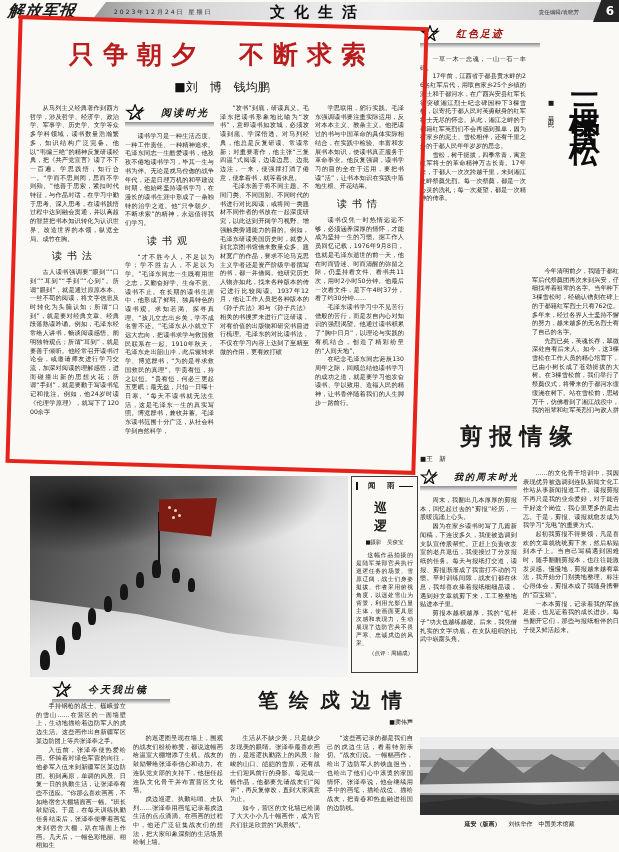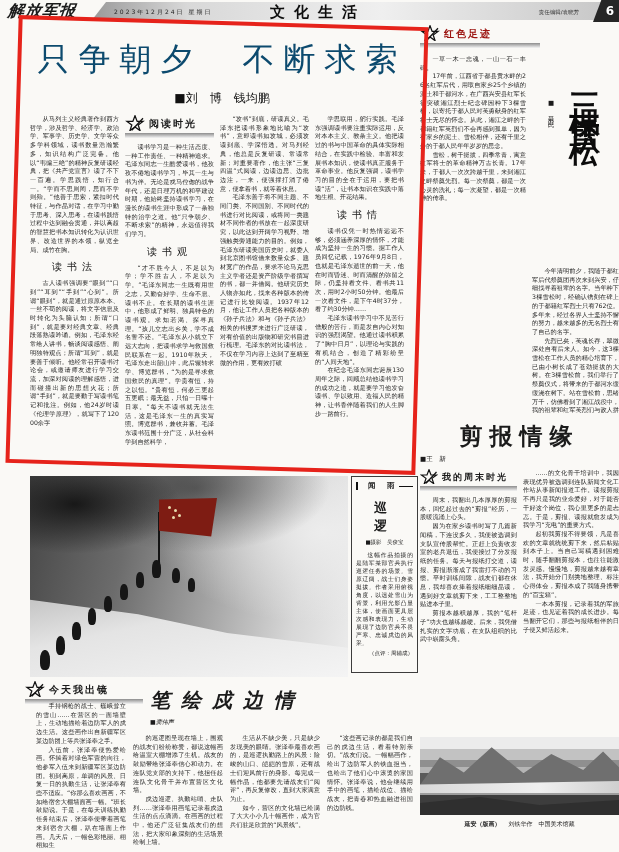--- a/index.html
+++ b/index.html
@@ -20,28 +20,28 @@
         clip-path:polygon(32% 0,100% 0,100% 100%,0 100%);color:#fff;font-weight:bold;
         font-size:12px;text-align:right;line-height:22px;padding-right:5px;box-sizing:border-box;}
   
   .redbox{position:absolute;left:12px;top:21px;width:402px;height:440px;
         border:4px solid #e6231b;transform:rotate(1.7deg);z-index:9;pointer-events:none;}
   
   .bt p{margin:0;text-indent:2em;font-size:6.2px;line-height:8.7px;text-align:justify;
         word-break:break-all;color:#1f1f1f;}
   .subhead{margin:6px 0 5px;text-align:center;font-family:"Liberation Serif",serif;
         font-weight:normal;font-size:10px;letter-spacing:5px;}
-  .badge{display:flex;align-items:flex-end;gap:4px;}
+  .badge{display:flex;align-items:flex-end;gap:16px;font-style:italic;}
   .badge .label{font-weight:bold;font-size:10px;letter-spacing:2px;white-space:nowrap;}
   .badge svg{flex:none;}
   .badge-rule{height:5px;background:linear-gradient(180deg,#8d8d8d,#f4f4f4);margin-top:2px;}
   
   .main{position:absolute;left:30px;top:25px;width:384px;}
   .main h1{margin:13px 0 0;text-align:center;font-family:"Liberation Serif",serif;
-        font-weight:normal;font-size:32px;letter-spacing:9px;color:#0c4a6e;}
+        font-weight:bold;font-size:25px;letter-spacing:9px;color:#b91c1c;}
   .main .sub{margin-top:9px;text-align:center;font-family:"Liberation Serif",serif;
         font-style:italic;font-size:8.5px;letter-spacing:2px;color:#222;}
   .main .byl{margin-top:8px;text-align:center;font-size:12px;color:#111;}
   .cols{display:flex;gap:6px;margin-top:8px;}
   .col{width:89px;height:350px;overflow:hidden;}
   
   .photo{position:absolute;left:30px;top:476px;width:318px;height:201px;overflow:hidden;
      background:
        radial-gradient(ellipse 170px 80px at 14% 14%,rgba(15,15,15,.88),transparent 62%),
        radial-gradient(ellipse 210px 100px at 52% 6%,rgba(50,50,50,.66),transparent 64%),
@@ -89,23 +89,23 @@
        background:linear-gradient(180deg,#ececec 0 16%,#c2c2c2 16% 30%,#8f8f8f 30% 38%,#b5b5b5 38% 46%,#5a5a5a 46% 66%,#9d9d9d 66% 74%,#3d3d3d 74% 100%);}
   .p-mtn1{position:absolute;left:0;top:6px;width:100%;height:42px;background:#6f6f6f;
        clip-path:polygon(0 100%,10% 34%,22% 70%,36% 10%,52% 72%,66% 26%,82% 64%,92% 20%,100% 58%,100% 100%);}
   .p-river{position:absolute;left:0;top:44px;width:100%;height:12px;background:linear-gradient(90deg,#d9d9d9,#efefef 60%,#cfcfcf);
        clip-path:polygon(0 30%,100% 0,100% 100%,0 100%);}
   .p-bank{position:absolute;left:0;bottom:0;width:100%;height:20px;background:#2f2f2f;
        clip-path:polygon(0 40%,30% 10%,60% 50%,100% 25%,100% 100%,0 100%);}
   .p-caption{position:absolute;left:0;top:795px;width:199px;text-align:center;font-size:6px;color:#222;}
   .p-caption b{font-weight:bold;}
   
-  .bm-badge{position:absolute;left:25px;top:681px;width:118px;}
+  .bm-badge{position:absolute;left:52px;top:681px;width:118px;}
   .bm-col1{position:absolute;left:36px;top:702px;width:90px;height:146px;overflow:hidden;}
-  .bm-head{position:absolute;left:150px;top:687px;width:280px;text-align:left;font-style:italic;}
+  .bm-head{position:absolute;left:133px;top:687px;width:280px;text-align:right;}
   .bm-head h2{margin:0;font-family:"Liberation Serif",serif;font-weight:bold;font-size:20px;
        letter-spacing:11px;}
   .bm-head .byl{margin-top:4px;font-size:6px;}
   .bm-col{position:absolute;top:734px;width:90px;height:114px;overflow:hidden;}
 </style>
 </head>
 <body>
 
 <div class="page">
 

